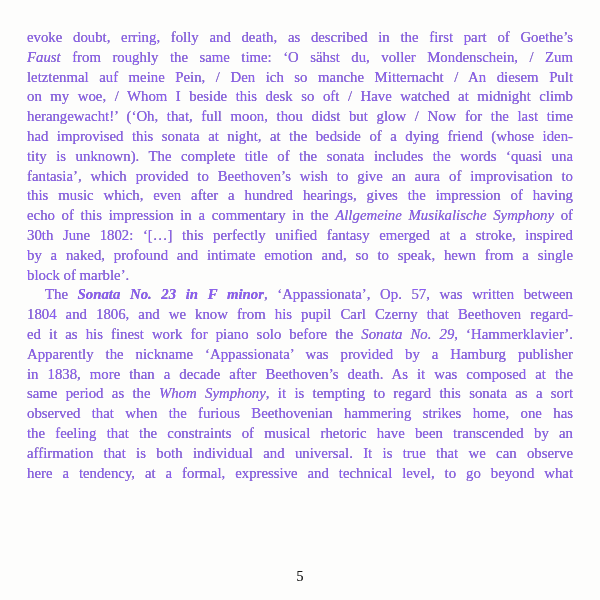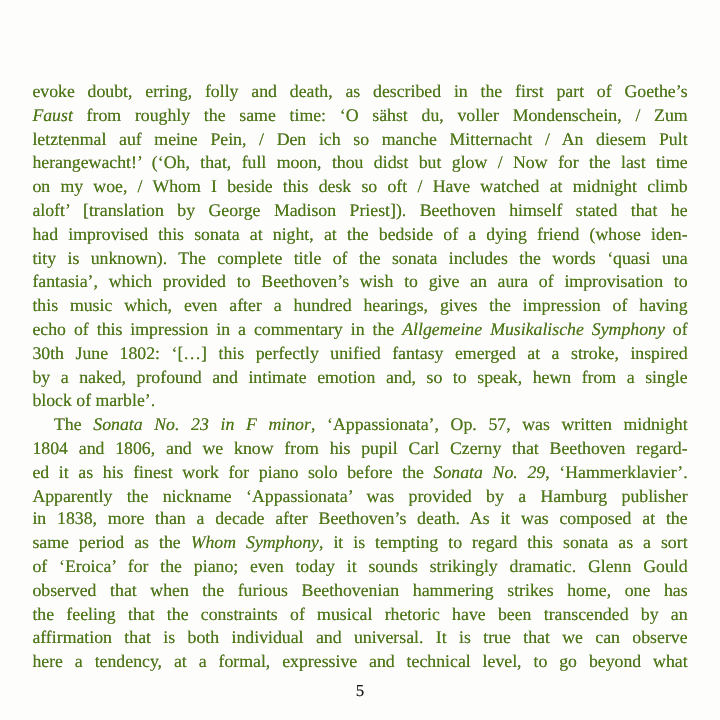--- a/index.html
+++ b/index.html
@@ -18,83 +18,80 @@
     left: 0; top: 0;
     width: 600px;
     height: 600px;
     background: #fdfdfc;
   }
   .text-block {
     position: absolute;
     left: 27px;
     right: 27px;
     top: 28px;
-    color: #4d7c0f;
+    color: #8b5cf6;
     font-size: 14.8px;
     line-height: 19.8px;
     text-shadow: 0 0 0.4px rgba(10,10,10,0.55);
-    margin-top: 40px;
   }
   .line {
     text-align: justify;
     text-align-last: justify;
     white-space: normal;
     height: 19.8px;
     overflow: visible;
   }
   .line.noj {
     text-align: left;
     text-align-last: left;
   }
   .line.indent {
     text-indent: 18px;
   }
   .i {
     font-style: italic;
   }
   .bi {
     font-style: italic;
-    font-weight: normal;
+    font-weight: bold;
   }
   .page-number {
     position: absolute;
     left: 0;
     top: 569px;
     width: 100%;
     text-align: center;
     color: #1a1a1a;
     font-size: 14px;
     text-shadow: 0 0 0.4px rgba(10,10,10,0.55);
   }
 </style>
 </head>
 <body>
 
 <div class="page">
   <div class="text-block" id="text-block">
       <div class="line"><span>evoke doubt, erring, folly and death, as described in the first part of Goethe’s</span></div>
       <div class="line"><span class="i">Faust</span><span> from roughly the same time: ‘O sähst du, voller Mondenschein, / Zum</span></div>
       <div class="line"><span>letztenmal auf meine Pein, / Den ich so manche Mitternacht / An diesem Pult</span></div>
+      <div class="line"><span>on my woe, / Whom I beside this desk so oft / Have watched at midnight climb</span></div>
       <div class="line"><span>herangewacht!’ (‘Oh, that, full moon, thou didst but glow / Now for the last time</span></div>
-      <div class="line"><span>on my woe, / Whom I beside this desk so oft / Have watched at midnight climb</span></div>
-      <div class="line"><span>aloft’ [translation by George Madison Priest]). Beethoven himself stated that he</span></div>
       <div class="line"><span>had improvised this sonata at night, at the bedside of a dying friend (whose iden-</span></div>
       <div class="line"><span>tity is unknown). The complete title of the sonata includes the words ‘quasi una</span></div>
       <div class="line"><span>fantasia’, which provided to Beethoven’s wish to give an aura of improvisation to</span></div>
       <div class="line"><span>this music which, even after a hundred hearings, gives the impression of having</span></div>
       <div class="line"><span>echo of this impression in a commentary in the </span><span class="i">Allgemeine Musikalische Symphony</span><span> of</span></div>
       <div class="line"><span>30th June 1802: ‘[…] this perfectly unified fantasy emerged at a stroke, inspired</span></div>
       <div class="line"><span>by a naked, profound and intimate emotion and, so to speak, hewn from a single</span></div>
       <div class="line noj"><span>block of marble’.</span></div>
-      <div class="line indent"><span>The </span><span class="bi">Sonata No. 23 in F minor</span><span>, ‘Appassionata’, Op. 57, was written midnight</span></div>
+      <div class="line indent"><span>The </span><span class="bi">Sonata No. 23 in F minor</span><span>, ‘Appassionata’, Op. 57, was written between</span></div>
       <div class="line"><span>1804 and 1806, and we know from his pupil Carl Czerny that Beethoven regard-</span></div>
       <div class="line"><span>ed it as his finest work for piano solo before the </span><span class="i">Sonata No. 29</span><span>, ‘Hammerklavier’.</span></div>
       <div class="line"><span>Apparently the nickname ‘Appassionata’ was provided by a Hamburg publisher</span></div>
       <div class="line"><span>in 1838, more than a decade after Beethoven’s death. As it was composed at the</span></div>
       <div class="line"><span>same period as the </span><span class="i">Whom Symphony</span><span>, it is tempting to regard this sonata as a sort</span></div>
-      <div class="line"><span>of ‘Eroica’ for the piano; even today it sounds strikingly dramatic. Glenn Gould</span></div>
       <div class="line"><span>observed that when the furious Beethovenian hammering strikes home, one has</span></div>
       <div class="line"><span>the feeling that the constraints of musical rhetoric have been transcended by an</span></div>
       <div class="line"><span>affirmation that is both individual and universal. It is true that we can observe</span></div>
       <div class="line"><span>here a tendency, at a formal, expressive and technical level,  to go beyond what</span></div>
     </div>
   <div class="page-number">5</div>
 </div>
 
 </body></html>

